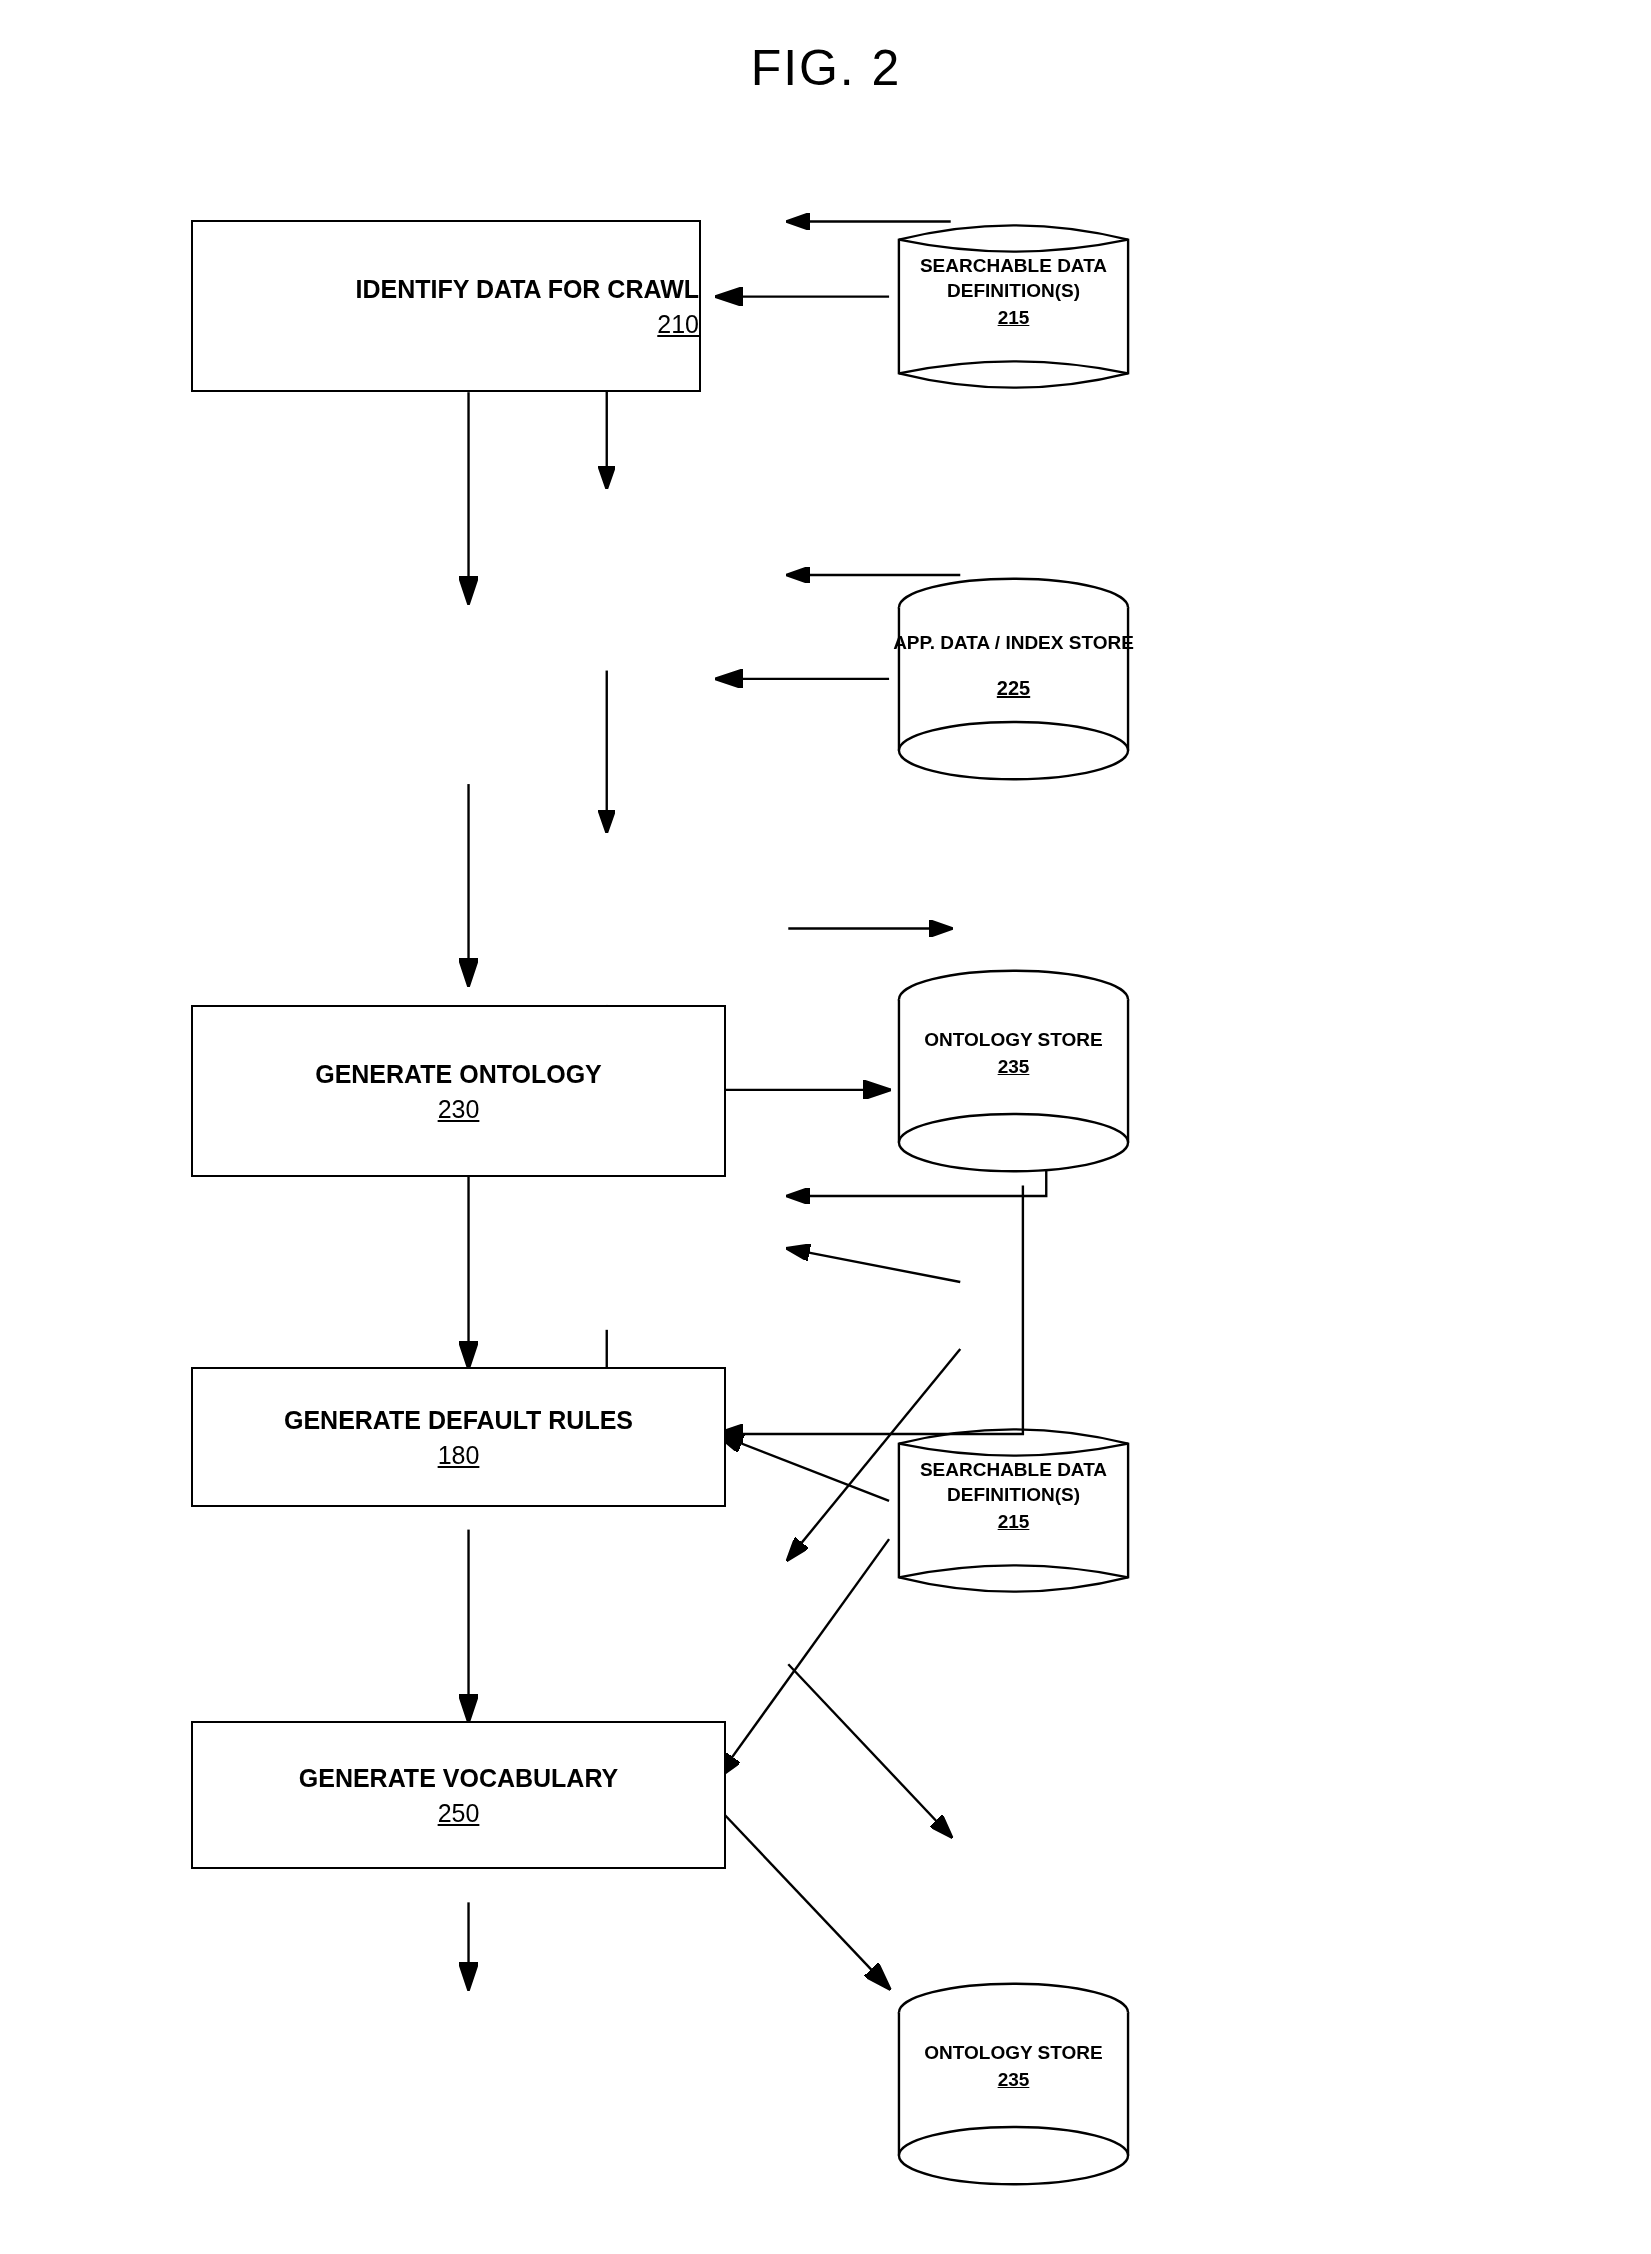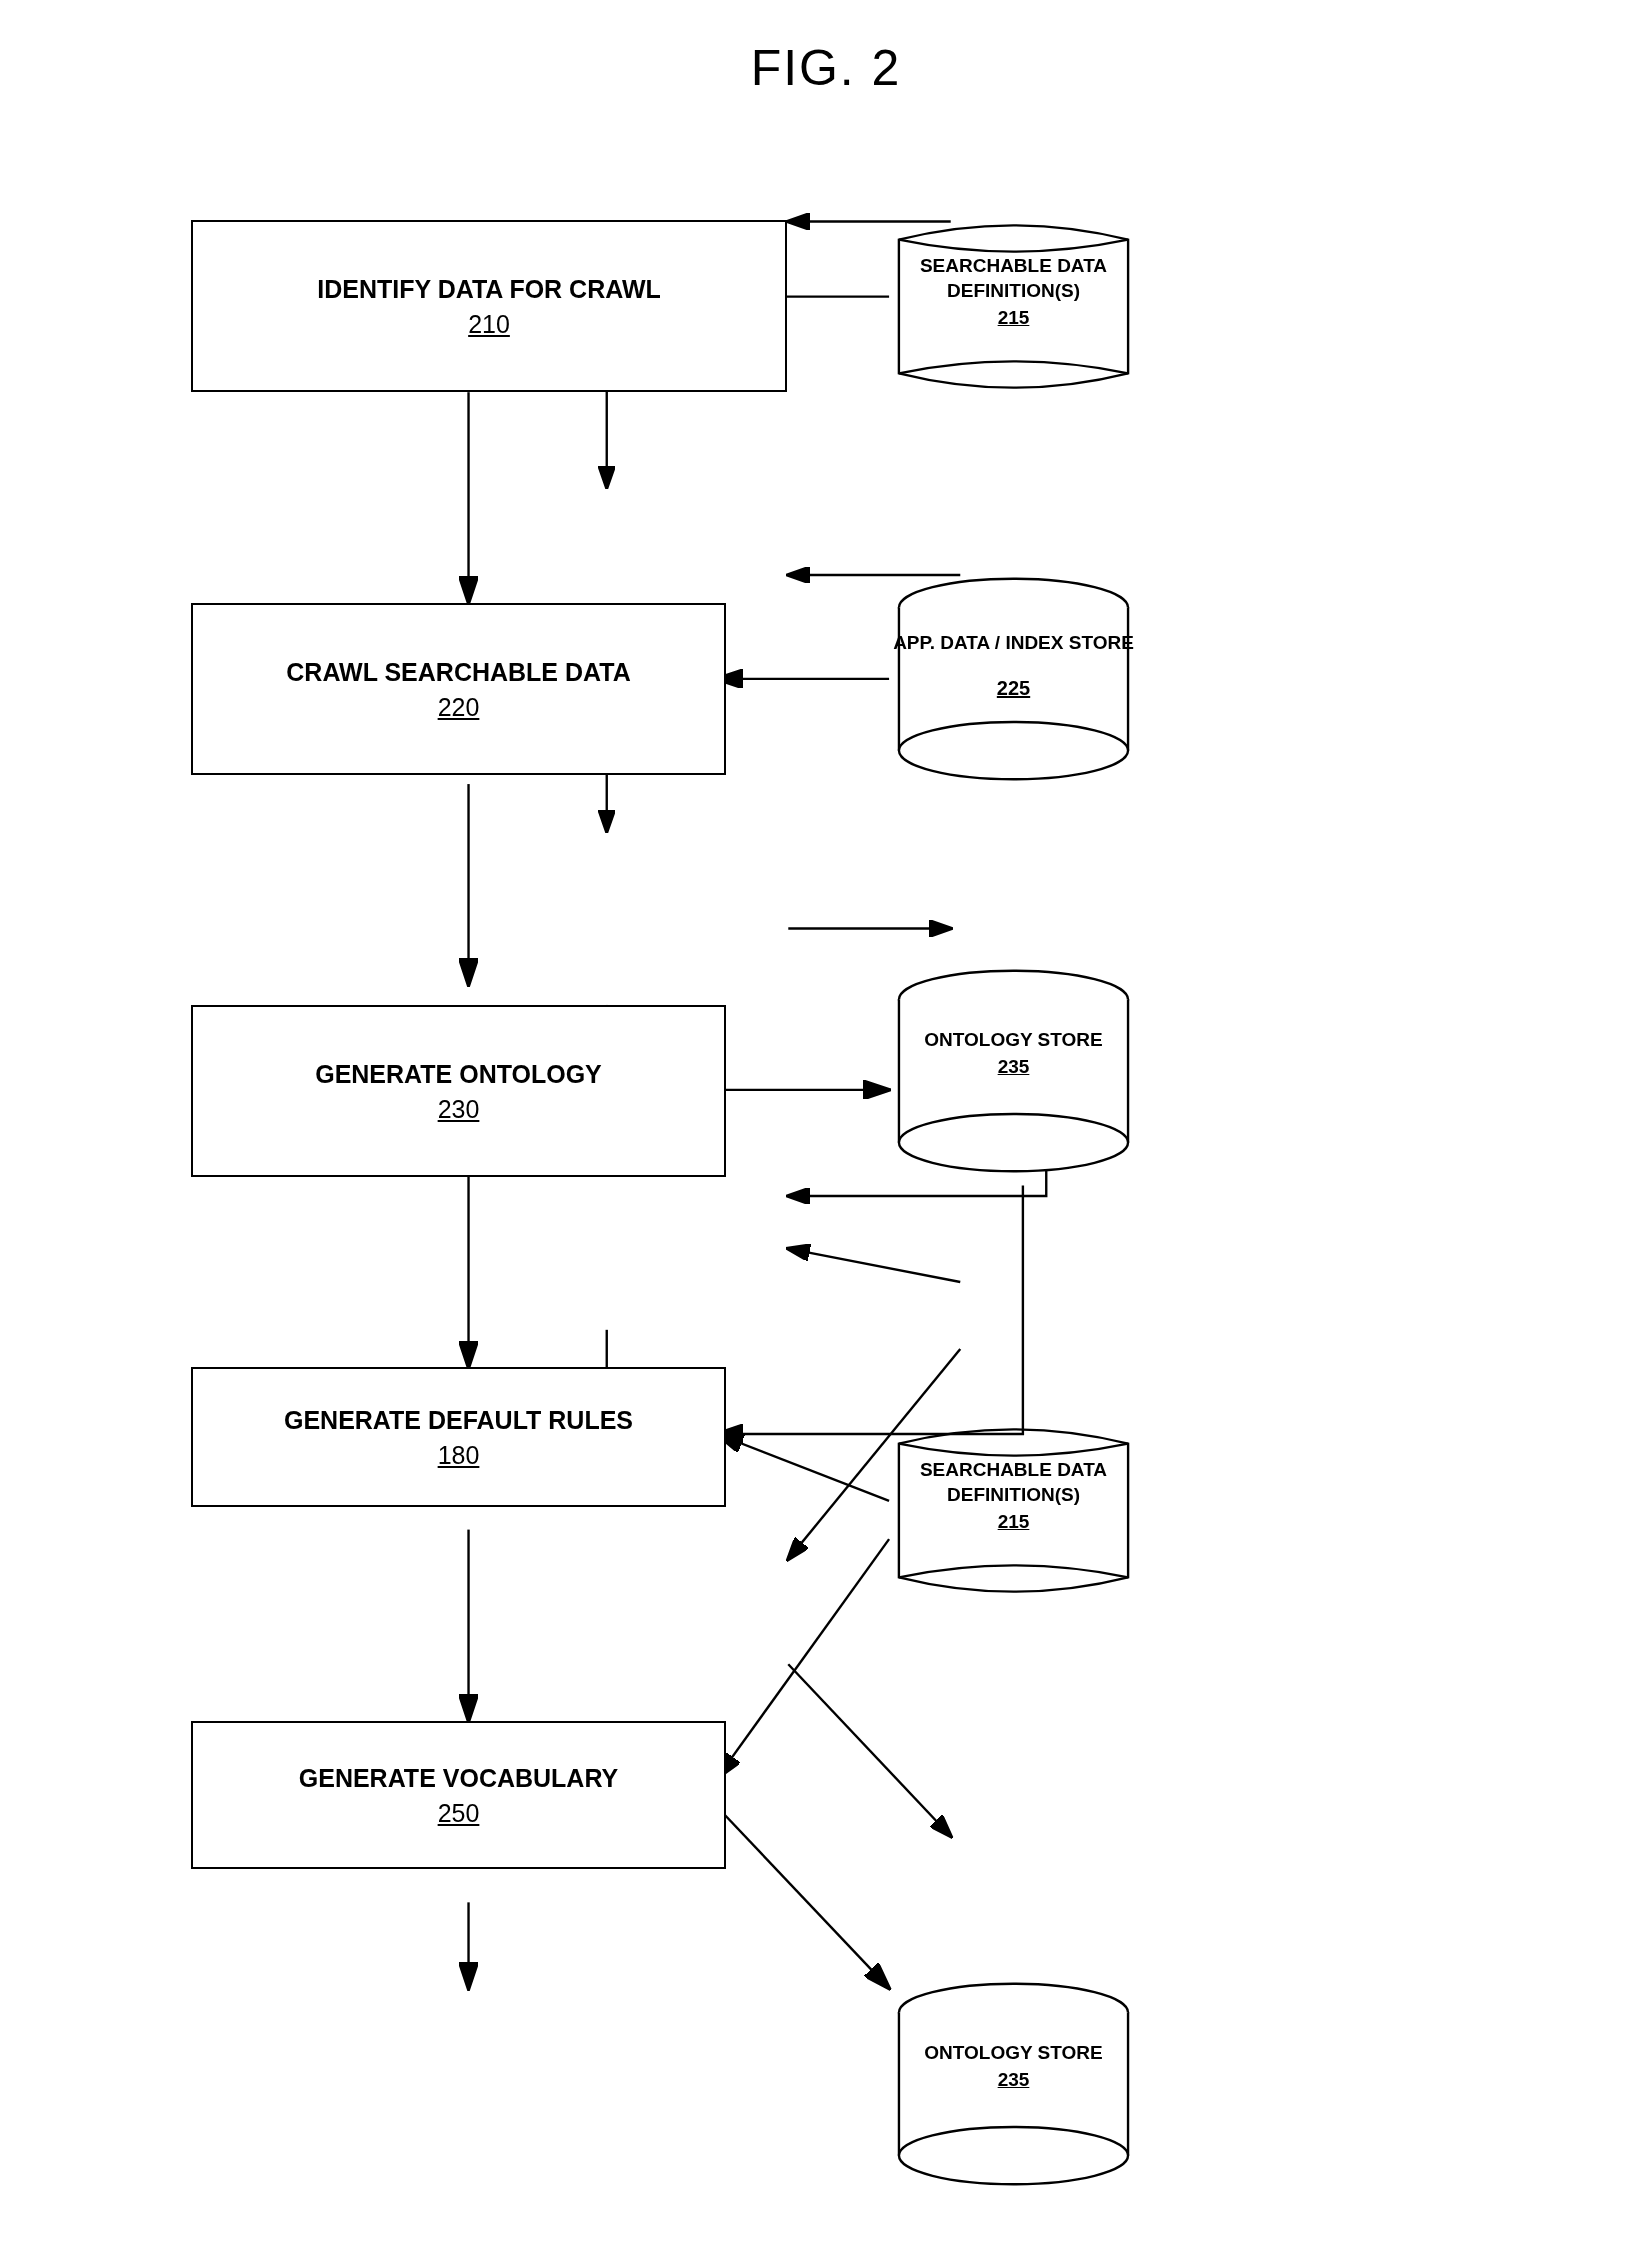--- a/index.html
+++ b/index.html
@@ -147,43 +147,39 @@
     <line x1="490" y1="1480" x2="490" y2="1680" stroke="#000" stroke-width="3" marker-end="url(#arr)"></line>
 
     <line x1="930" y1="1490" x2="750" y2="1740" stroke="#000" stroke-width="3" marker-end="url(#arr)"></line>
 
     <line x1="490" y1="1870" x2="490" y2="1960" stroke="#000" stroke-width="3" marker-end="url(#arr)"></line>
 
     <line x1="750" y1="1770" x2="930" y2="1960" stroke="#000" stroke-width="3" marker-end="url(#arr)"></line>
 
   </svg>
 
-  <div class="process-box" style="left:191px; top:105px; width:596px; height:172px;">
+  <div class="process-box" style="left:191px; top:105px; width:510px; height:172px;align-items:flex-end;">
     <span class="box-label">IDENTIFY DATA FOR CRAWL</span>
     <span class="box-number">210</span>
   </div>
 
   <div style="position:absolute; left:889px; top:96px; width:249px; height:191px;">
     <svg width="249" height="191" xmlns="http://www.w3.org/2000/svg" viewBox="0 0 260 200">
 
       <path d="M10,30 Q130,0 250,30 L250,170 Q130,200 10,170 Z" fill="white" stroke="black" stroke-width="2.5"></path>
 
       <path d="M10,30 Q130,55 250,30" fill="none" stroke="black" stroke-width="2"></path>
       <path d="M10,170 Q130,145 250,170" fill="none" stroke="black" stroke-width="2"></path>
     </svg>
     <div style="position:absolute;top:43px;left:0;width:249px;text-align:center;">
       <div class="tape-label" style="font-size:19px;font-weight:bold;line-height:1.3;">SEARCHABLE DATA DEFINITION(S)</div>
       <div class="tape-number" style="font-size:19px;font-weight:bold;text-decoration:underline;margin-top:3.8px;">215</div>
     </div>
   </div>
 
-  <div class="process-box" style="left:191px; top:488px; width:535px; height:172px;">
-    <span class="box-label">CRAWL SEARCHABLE DATA</span>
-    <span class="box-number">220</span>
-  </div>
 
   <div style="position:absolute; left:889px; top:459px; width:249px; height:210px;">
     <svg width="249" height="210" xmlns="http://www.w3.org/2000/svg" viewBox="0 0 260 220">
 
       <ellipse cx="130" cy="35" rx="120" ry="30" fill="white" stroke="black" stroke-width="2.5"></ellipse>
       <rect x="10" y="35" width="240" height="150" fill="white" stroke="none"></rect>
       <line x1="10" y1="35" x2="10" y2="185" stroke="black" stroke-width="2.5"></line>
       <line x1="250" y1="35" x2="250" y2="185" stroke="black" stroke-width="2.5"></line>
       <ellipse cx="130" cy="185" rx="120" ry="30" fill="white" stroke="black" stroke-width="2.5"></ellipse>
     </svg>

